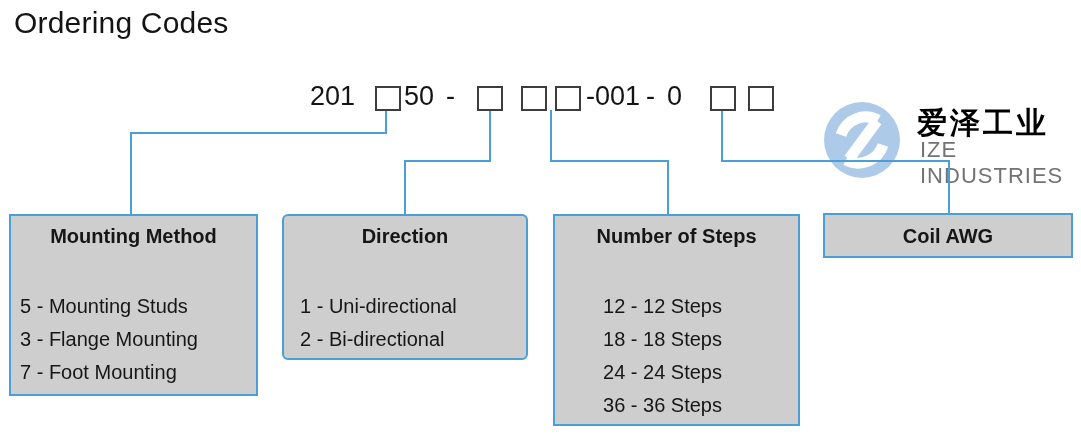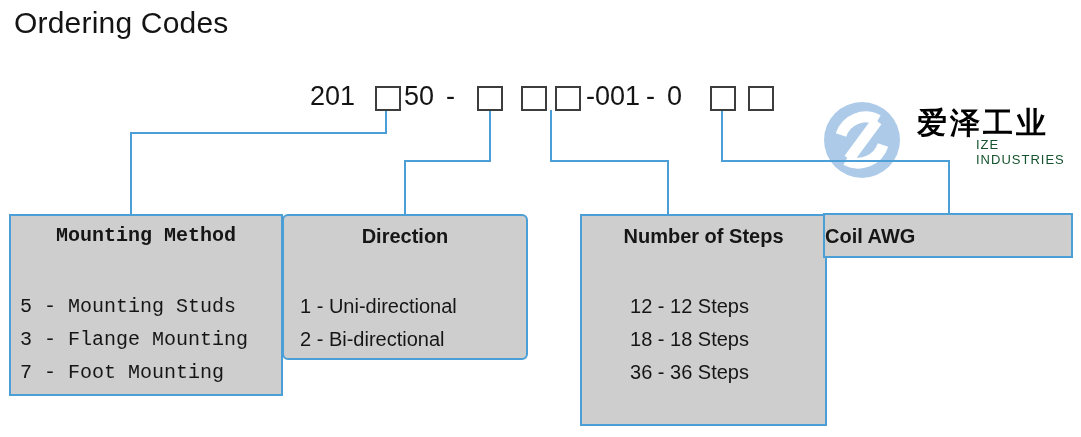--- a/index.html
+++ b/index.html
@@ -27,43 +27,43 @@
   }
   
   .line{position:absolute;background:#4c9fd6;}
   
   .logo-svg{position:absolute;left:822px;top:100px;}
   .wm-cn{
     position:absolute;left:917px;top:103px;
     font-size:30px;font-weight:bold;color:#000000;letter-spacing:3px;
   }
   .wm-en{
-    position:absolute;left:976px;top:137px;
-    font-size:13px;font-weight:400;color:#14532d;letter-spacing:1px;
+    position:absolute;left:920px;top:137px;
+    font-size:22px;font-weight:400;color:#737373;letter-spacing:1px;
   }
   
   .cat{
     position:absolute;
     background:#cecece;border:2px solid #4c9fd6;box-sizing:border-box;
   }
   .cat-header{
     font-weight:bold;font-size:20px;text-align:center;
     padding-top:8px;line-height:24px;
   }
   .cat-items{
     font-size:20px;line-height:33px;margin-top:42px;
   }
-  .cat--mounting{left:9px;top:214px;width:274px;height:182px;font-family:Liberation Mono, monospace;}
+  .cat--mounting{left:9px;top:214px;width:249px;height:182px;}
   .cat--mounting .cat-items{padding-left:9px;}
   .cat--direction{left:282px;top:214px;width:246px;height:146px;border-radius:6px;}
   .cat--direction .cat-items{padding-left:16px;}
-  .cat--steps{left:580px;top:214px;width:247px;height:212px;}
+  .cat--steps{left:553px;top:214px;width:247px;height:212px;}
   .cat--steps .cat-items{text-align:center;padding-right:28px;}
   .cat--awg{left:823px;top:213px;width:250px;height:45px;
-    display:flex;align-items:center;justify-content:flex-start;}
+    display:flex;align-items:center;justify-content:center;}
   .cat--awg .cat-header{padding-top:0;}
 </style>
 </head>
 <body>
 
 <div class="canvas">
 
   <h1 class="page-title">Ordering Codes</h1>
 
   <svg class="logo-svg" width="80" height="80" viewBox="0 0 80 80">
@@ -126,20 +126,21 @@
       <div>1 - Uni-directional</div>
       <div>2 - Bi-directional</div>
     </div>
   </div>
 
   <div class="cat cat--steps">
     <div class="cat-header">Number of Steps</div>
     <div class="cat-items">
       <div>12 - 12 Steps</div>
       <div>18 - 18 Steps</div>
+      <div>24 - 24 Steps</div>
       <div>36 - 36 Steps</div>
     </div>
   </div>
 
   <div class="cat cat--awg">
     <div class="cat-header">Coil AWG</div>
   </div>
 
 </div>
 

